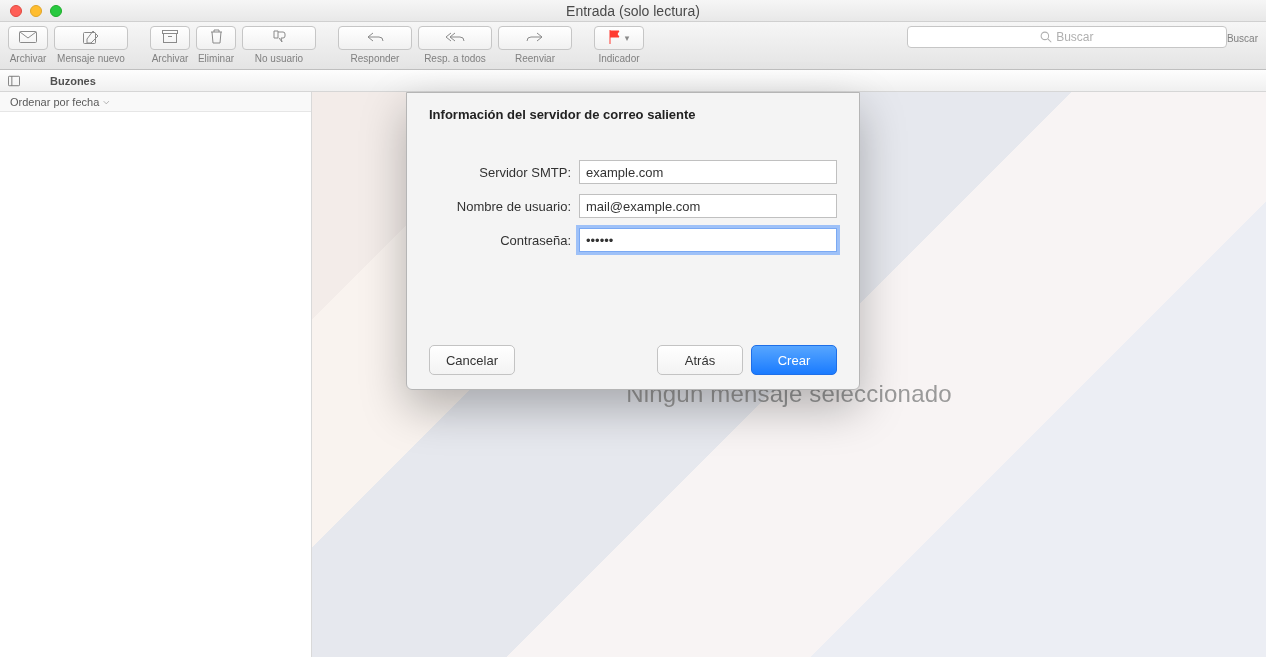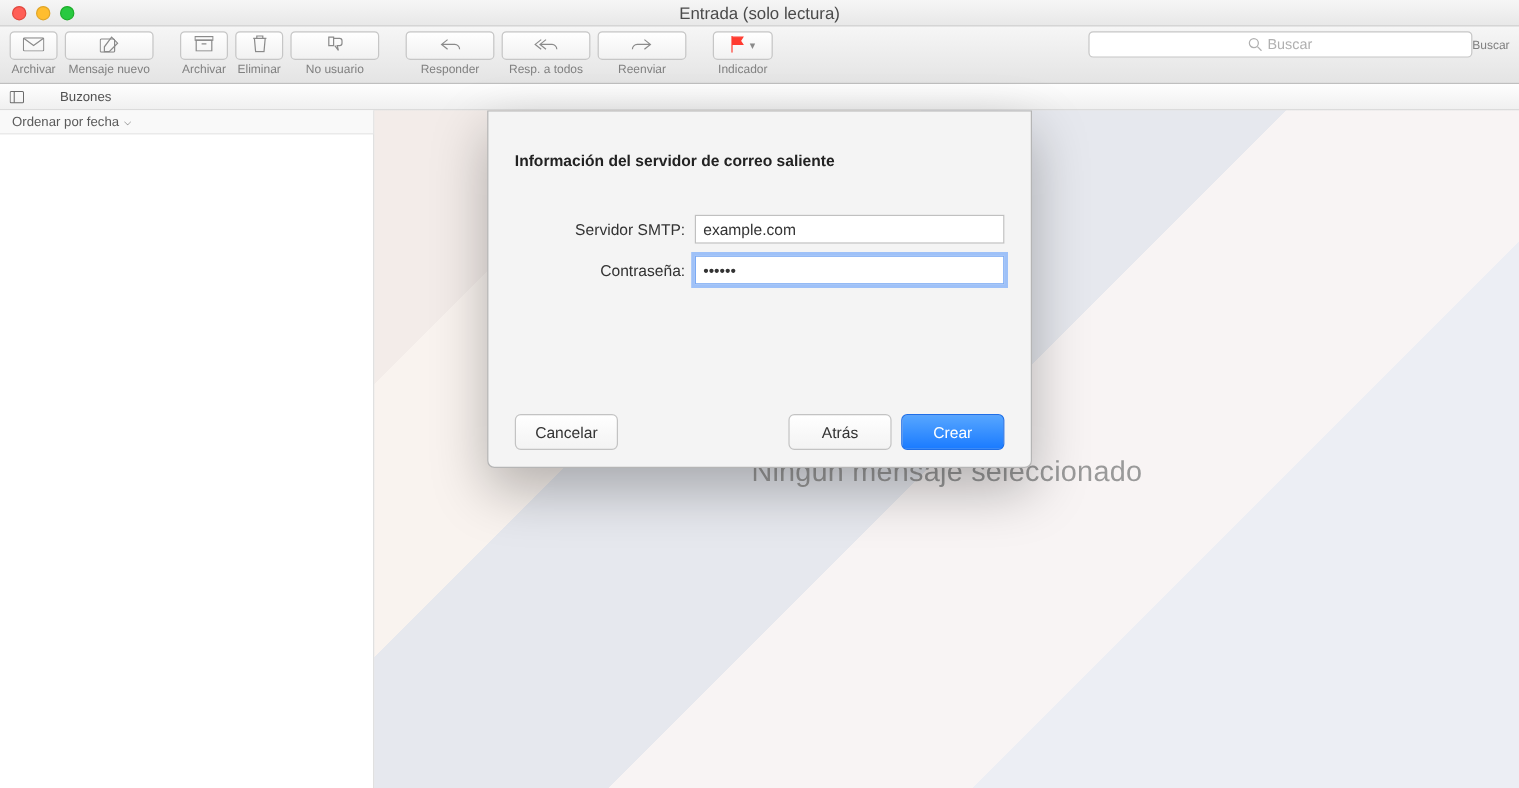--- a/index.html
+++ b/index.html
@@ -53,21 +53,21 @@
   }
   .searchbox svg { width:12px; height:12px; fill:#b0b0b0; }
 
   
   .favbar {
     height:22px; background:linear-gradient(#fefefe,#f0f0f0);
     border-bottom:1px solid #d6d6d6; display:flex; align-items:center;
     padding-left:8px; gap:6px; font-size:11px; color:#505050;
   }
   .favbar svg { width:12px; height:12px; stroke:#6a6a6a; fill:none; }
-  .favbar .lbl { font-weight:400;padding-left:25px; }
+  .favbar .lbl { font-weight:700;padding-left:25px; }
 
   
   .content { display:flex; height:calc(657px - 22px - 48px - 22px); }
   .sidebar {
     width:312px; background:#ffffff; border-right:1px solid #d9d9d9;
   }
   .sortbar {
     height:20px; background:#f9f9f9; border-bottom:1px solid #e6e6e6;
     font-size:11px; color:#5a5a5a; display:flex; align-items:center; padding-left:10px; gap:4px;
   }
@@ -84,21 +84,21 @@
   .empty-msg {
     position:absolute; left:0; right:0; top:288px; text-align:center;
     color:#9a9a9a; font-size:24px; font-weight:400; letter-spacing:.2px;
   }
 
   
   .modal {
     position:fixed; left:406px; top:92px; width:454px; height:298px;
     background:#f4f4f4; border:1px solid #b5b5b5; border-radius:0 0 6px 6px;
     box-shadow:0 18px 46px rgba(0,0,0,.28);
-    padding:33px 22px 14px 22px;
+    padding:14px 22px 14px 22px;
     display:flex; flex-direction:column;
   }
   .modal-title { font-size:13px; font-weight:700; color:#222; margin-bottom:38px; }
   .form { display:flex; flex-direction:column; gap:10px;justify-content:center; }
   .form-row { display:flex; align-items:center; }
   .form-label { width:150px; text-align:right; font-size:13px; color:#323232; padding-right:8px; }
   .form-input {
     flex:1; height:24px; border:1px solid #c0c0c0; background:#fff;
     font-size:13px; padding:0 6px; color:#333; border-radius:0;
   }
@@ -279,20 +279,24 @@
 
 <div class="modal">
   <div class="modal-title">Información del servidor de correo saliente</div>
 
   <div class="form">
     <div class="form-row">
       <div class="form-label">Servidor SMTP:</div>
       <input class="form-input" value="example.com" style="">
     </div>
     <div class="form-row">
+      <div class="form-label">Nombre de usuario:</div>
+      <input class="form-input" value="mail@example.com" style="">
+    </div>
+    <div class="form-row">
       <div class="form-label">Contraseña:</div>
       <input class="form-input focused" value="••••••" style="">
     </div>
   </div>
 
   <div class="modal-footer">
     <div class="mbtn">Cancelar</div>
     <div class="footer-spacer"></div>
     <div class="mbtn">Atrás</div>
     <div class="mbtn primary">Crear</div>

